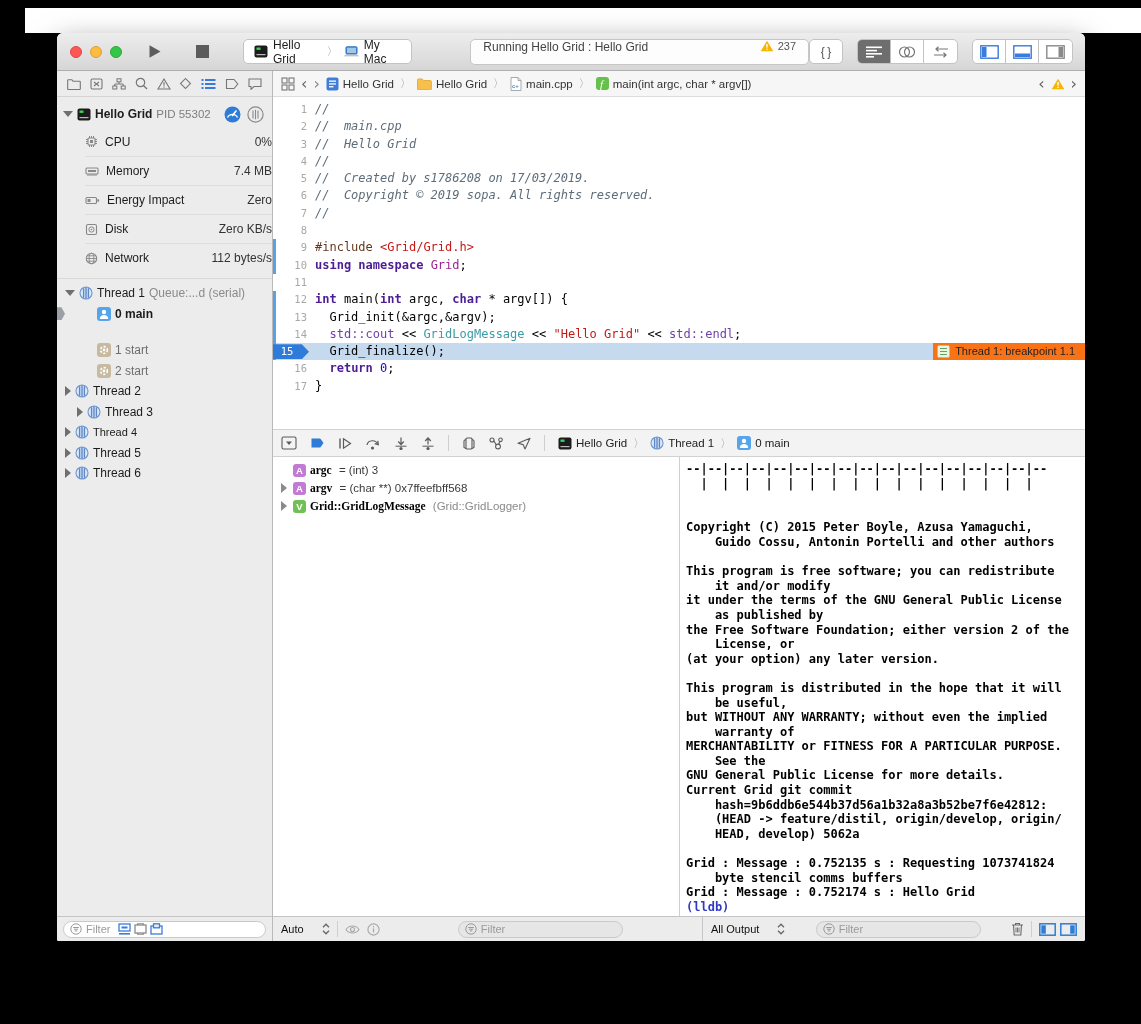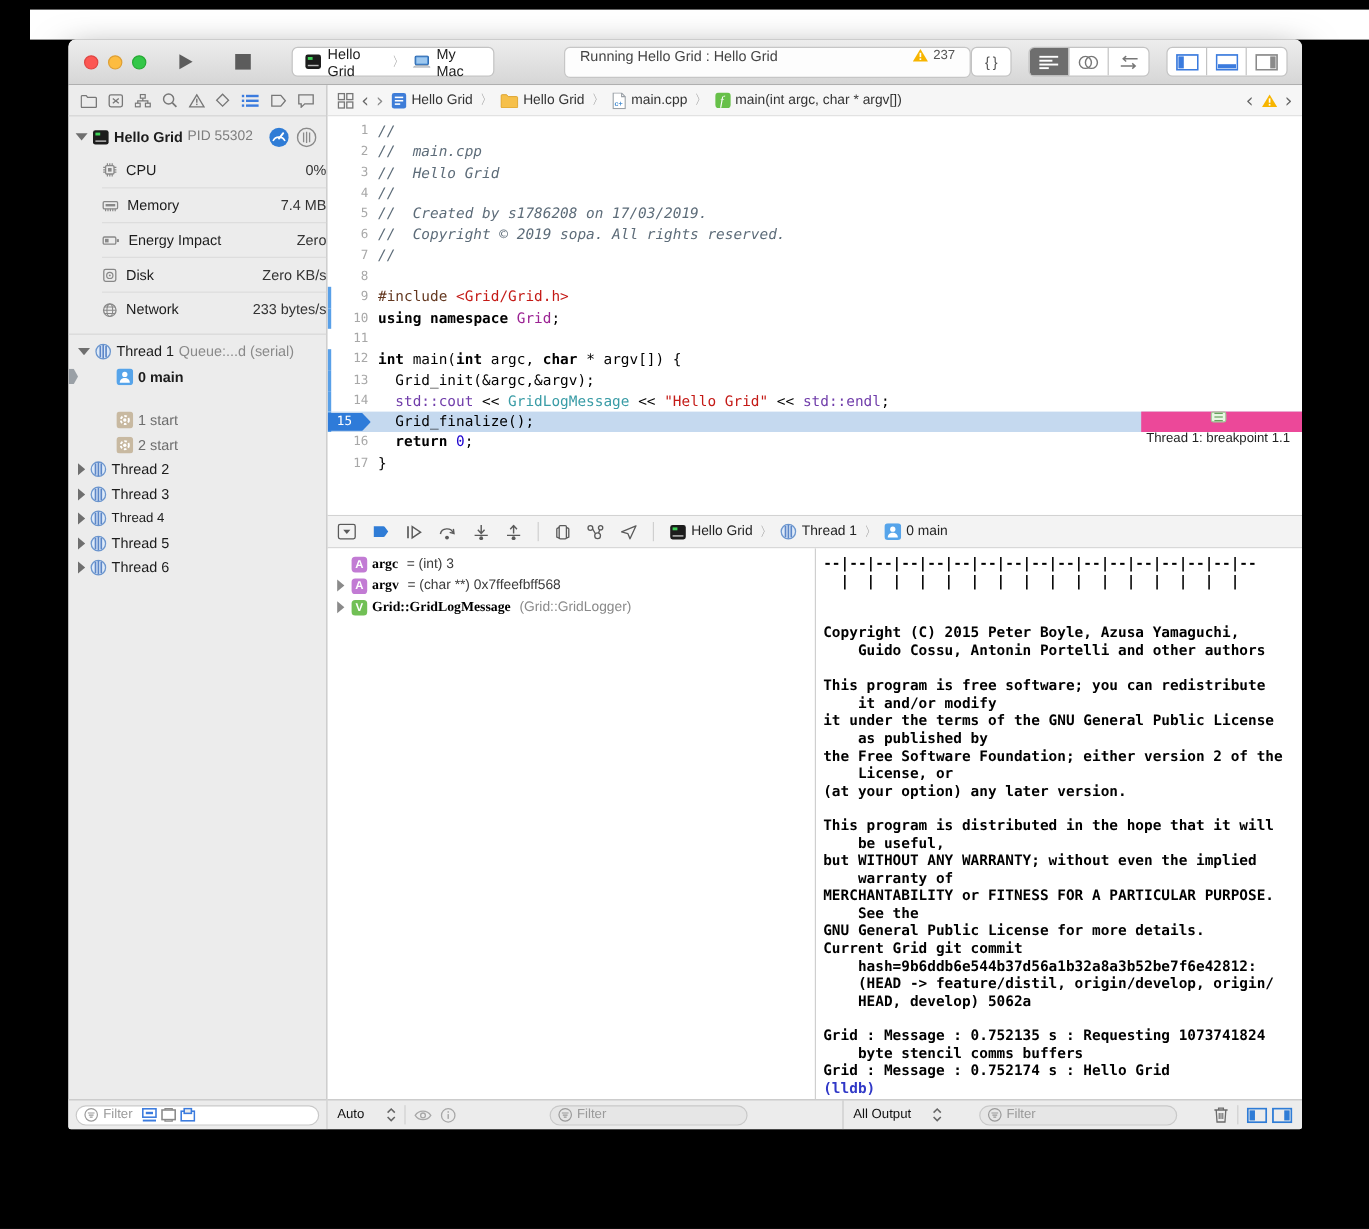--- a/index.html
+++ b/index.html
@@ -63,24 +63,24 @@
   .chev { color:#666; font-size:16px; line-height:1; font-family:"DejaVu Sans",sans-serif;}
   .chev.lt { color:#8b8b8b; }
 
   .code { height:332px; flex:0 0 332px; background:#fff; overflow:hidden; padding-top:4px; font-family:"DejaVu Sans Mono",monospace; font-size:12px; position:relative;}
   .cl { height:17.3px; line-height:17.3px; display:flex; align-items:center; position:relative; white-space:pre; }
   .cl .gut { width:42px; flex:0 0 42px; text-align:right; padding-right:8px; color:#A8A8A8; font-size:10.5px; }
   .cl .src { flex:1; }
   .cl.hl { background:#C5D9EF; }
   .changebar { position:absolute; left:0; top:0; width:3px; height:100%; background:#59A0E8; }
   .lnbadge { display:inline-block; width:36px; height:15px; background:#2E7BD9; color:#fff; clip-path:polygon(0 0,80% 0,100% 50%,80% 100%,0 100%); font-size:10.5px; line-height:15px; text-align:center; padding-right:8px; }
-  .anno { margin-left:auto; background:#ec4899; height:17.3px; display:flex; align-items:center; gap:5px; padding:0 10px 0 4px; font-family:"Liberation Sans",sans-serif; font-size:11px; color:#1f1f1f;flex-direction:column; }
+  .anno { margin-left:auto; background:#f97316; height:17.3px; display:flex; align-items:center; gap:5px; padding:0 10px 0 4px; font-family:"Liberation Sans",sans-serif; font-size:11px; color:#1f1f1f; }
   .anno-ic { width:13px; height:13px; background:#E9F6E3; border:1px solid #A3CB9A; border-radius:2px; display:flex; flex-direction:column; justify-content:center; gap:2px; padding:0 2px;}
   .anno-ic i { display:block; height:1px; background:#67A35E; }
-  .cm{color:#5D6C79; font-style:italic;} .kw{color:#000000; font-weight:bold;} .kw2{color:#9B2393;}
+  .cm{color:#5D6C79; font-style:italic;} .kw{color:#4c1d95; font-weight:bold;} .kw2{color:#9B2393;}
   .str{color:#C41A16;} .num{color:#1C00CF;} .pre{color:#643820;} .typ{color:#3A9CA6;} .lib{color:#703DAA;}
 
   .debugbar { height:28px; flex:0 0 28px; background:#F3F3F3; border-top:1px solid #D2D2D2; border-bottom:1px solid #D2D2D2; display:flex; align-items:center; padding:0 8px; gap:13px; font-size:11.5px; color:#222;}
   .db-sep { width:1px; height:16px; background:#CFCFCF; }
   .db-crumbs { display:flex; align-items:center; gap:5px; }
 
   .debug-area { flex:1; display:flex; min-height:0; }
   .vars { width:406px; flex:0 0 406px; background:#fff; padding-top:4px; font-size:11.5px; overflow:hidden;}
   .var-row { display:flex; align-items:center; height:18px; gap:4px; padding-left:6px; white-space:pre;}
   .var-row .vtri { width:10px; flex:0 0 10px; display:flex; justify-content:center;}
@@ -348,21 +348,21 @@
             </div>
             <div class="gauge-row">
               <span>
                 <svg width="13" height="13" viewBox="0 0 13 13">
                   <circle cx="6.5" cy="6.5" r="5.2" fill="none" stroke="#888" stroke-width="1.1"></circle>
                   <ellipse cx="6.5" cy="6.5" rx="2.4" ry="5.2" fill="none" stroke="#888" stroke-width=".9"></ellipse>
                   <path d="M1.5 6.5 h10 M2.2 3.8 h8.6 M2.2 9.2 h8.6" stroke="#888" stroke-width=".9"></path>
                 </svg>
               </span>
               <span class="gauge-label">Network</span>
-              <span class="gauge-value">233 bytes/s</span>
+              <span class="gauge-value">112 bytes/s</span>
             </div>
           </div>
         <div class="threads" id="threads">
             <div class="t-row" style="padding-left: 8px;">
               <span class="tri down"></span>
               <span>
                 <svg width="14" height="14" viewBox="0 0 14 14">
                   <circle cx="7" cy="7" r="6" fill="#DEEAF8" stroke="#6C96CE" stroke-width="1.1"></circle>
                   <path d="M4.6 2.3 v9.4 M7 1.3 v11.4 M9.4 2.3 v9.4" stroke="#5C86C8" stroke-width="1.4"></path>
                 </svg>
@@ -404,21 +404,21 @@
             <div class="t-row" style="padding-left: 8px;">
               <span class="tri right"></span>
               <span>
                 <svg width="14" height="14" viewBox="0 0 14 14">
                   <circle cx="7" cy="7" r="6" fill="#DEEAF8" stroke="#6C96CE" stroke-width="1.1"></circle>
                   <path d="M4.6 2.3 v9.4 M7 1.3 v11.4 M9.4 2.3 v9.4" stroke="#5C86C8" stroke-width="1.4"></path>
                 </svg>
               </span>
               <span style="font-size: 12px;">Thread 2</span>
             </div>
-            <div class="t-row" style="padding-left: 8px;">
+            <div class="t-row" style="padding-left: 8px; margin-left: 12px;">
               <span class="tri right"></span>
               <span>
                 <svg width="14" height="14" viewBox="0 0 14 14">
                   <circle cx="7" cy="7" r="6" fill="#DEEAF8" stroke="#6C96CE" stroke-width="1.1"></circle>
                   <path d="M4.6 2.3 v9.4 M7 1.3 v11.4 M9.4 2.3 v9.4" stroke="#5C86C8" stroke-width="1.4"></path>
                 </svg>
               </span>
               <span style="font-size: 12px;">Thread 3</span>
             </div>
             <div class="t-row" style="padding-left: 8px;">

